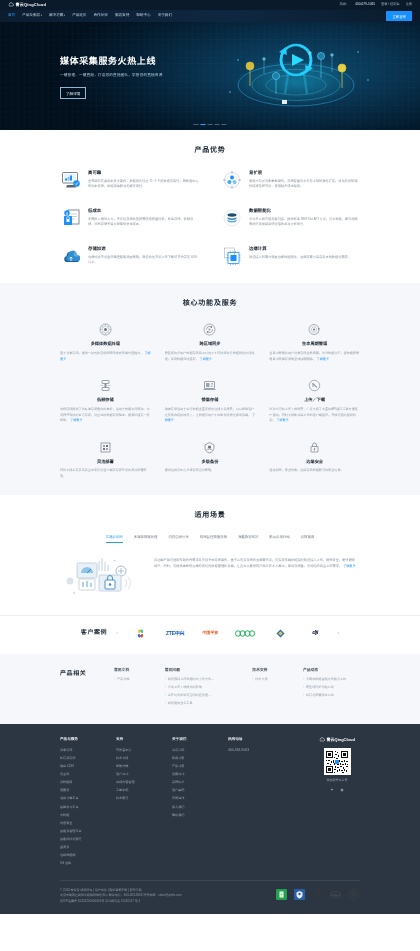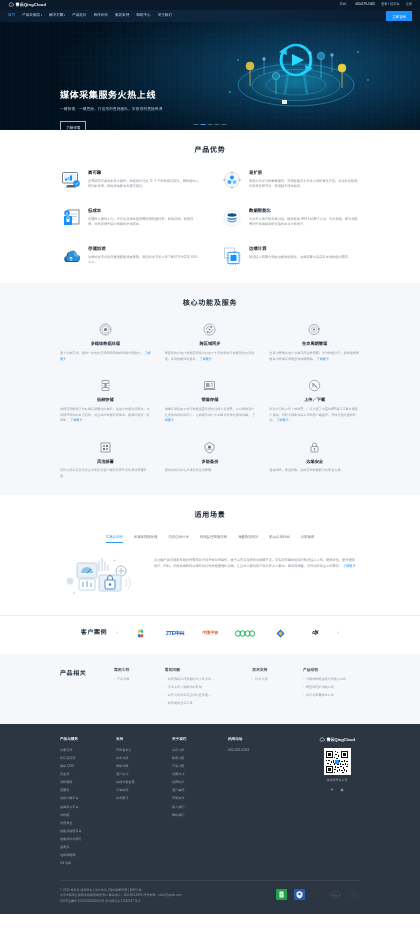--- a/index.html
+++ b/index.html
@@ -49,21 +49,21 @@
     height:108px; position:relative; overflow:hidden;
     background:radial-gradient(ellipse 60% 80% at 72% 45%, #0d4a6e 0%, #093350 38%, #041d30 72%, #020f1c 100%);
   }
   .hero-grid {
     position:absolute; inset:0;
     background-image:
       repeating-linear-gradient(90deg, rgba(90,170,220,.05) 0 1px, transparent 1px 6px),
       repeating-linear-gradient(0deg, rgba(90,170,220,.04) 0 1px, transparent 1px 6px);
     opacity:.6;
   }
-  .hero-copy { position:absolute; left:60px; top:32px; width:140px;margin-top:34px; }
+  .hero-copy { position:absolute; left:60px; top:32px; width:140px; }
   .hero-title { font-size:9px; color:#fff; font-weight:bold; letter-spacing:.6px; }
   .hero-sub { font-size:3.6px; color:#b9cede; margin-top:5px; letter-spacing:.2px; }
   .hero-btn {
     margin-top:8px; display:inline-block; border:.6px solid #8fb6d4; color:#dbe9f4;
     font-size:3.6px; padding:2.5px 5px; background:transparent; cursor:pointer;
   }
   
   .hero-art { position:absolute; right:22px; top:8px; width:180px; height:92px; }
   .hero-dots { position:absolute; bottom:5px; left:50%; transform:translateX(-50%); display:flex; gap:2px; }
   .hero-dots span { width:5px; height:1.2px; background:rgba(255,255,255,.3); cursor:pointer; }

